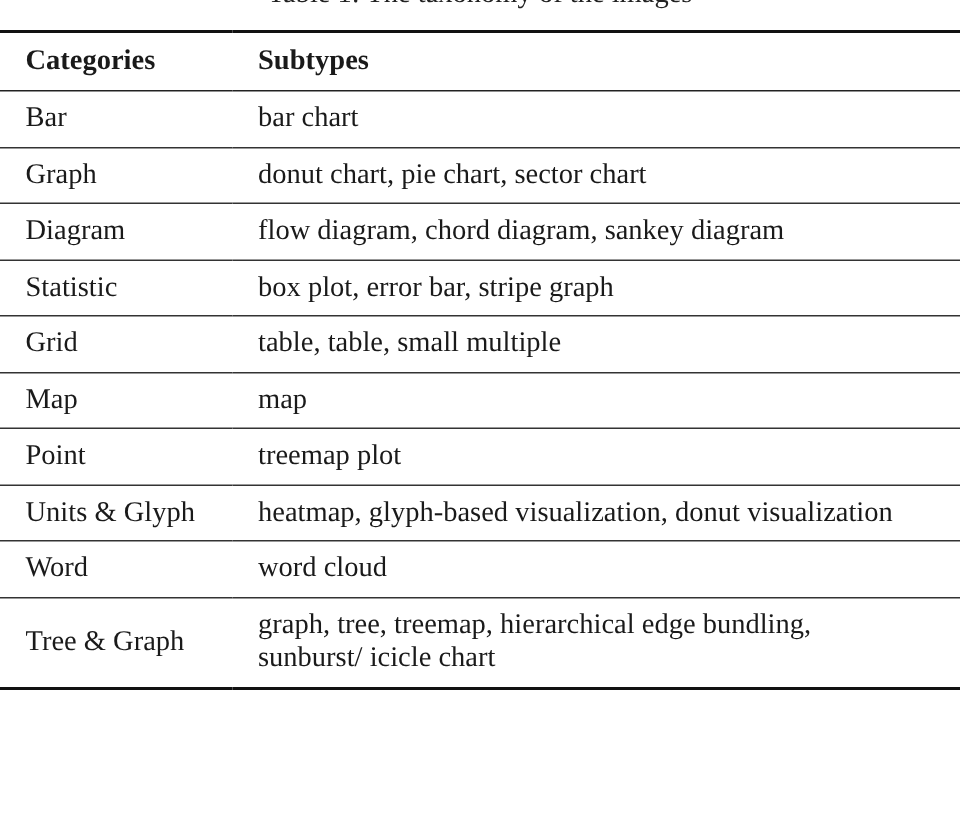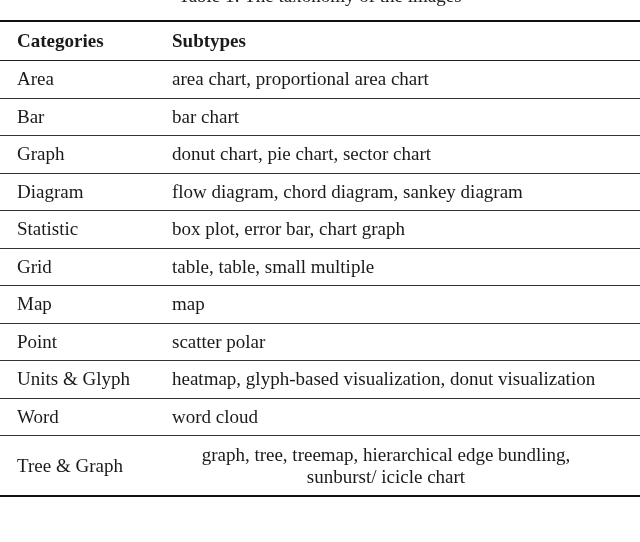--- a/index.html
+++ b/index.html
@@ -23,57 +23,53 @@
 
 <table class="tax">
   <thead>
     <tr>
       <th class="col1">Categories</th>
       <th class="col2">Subtypes</th>
     </tr>
   </thead>
   <tbody>
     <tr>
-        <td class="col1">Area</td>
-        <td class="col2">area chart, proportional area chart</td>
-      </tr>
-    <tr>
         <td class="col1">Bar</td>
         <td class="col2">bar chart</td>
       </tr>
     <tr>
         <td class="col1">Graph</td>
         <td class="col2">donut chart, pie chart, sector chart</td>
       </tr>
     <tr>
         <td class="col1">Diagram</td>
         <td class="col2">flow diagram, chord diagram, sankey diagram</td>
       </tr>
     <tr>
         <td class="col1">Statistic</td>
-        <td class="col2">box plot, error bar, chart graph</td>
+        <td class="col2">box plot, error bar, stripe graph</td>
       </tr>
     <tr>
         <td class="col1">Grid</td>
         <td class="col2">table, table, small multiple</td>
       </tr>
     <tr>
         <td class="col1">Map</td>
         <td class="col2">map</td>
       </tr>
     <tr>
         <td class="col1">Point</td>
-        <td class="col2">scatter polar</td>
+        <td class="col2">treemap plot</td>
       </tr>
     <tr>
         <td class="col1">Units &amp; Glyph</td>
         <td class="col2">heatmap, glyph-based visualization, donut visualization</td>
       </tr>
     <tr>
         <td class="col1">Word</td>
         <td class="col2">word cloud</td>
       </tr>
     <tr>
         <td class="col1">Tree &amp; Graph</td>
-        <td class="col2" style="padding-right:40px;text-align:center;">graph, tree, treemap, hierarchical edge bundling, sunburst/ icicle chart</td>
+        <td class="col2" style="padding-right:40px;">graph, tree, treemap, hierarchical edge bundling, sunburst/ icicle chart</td>
       </tr>
   </tbody>
 </table>
 
 </body></html>

